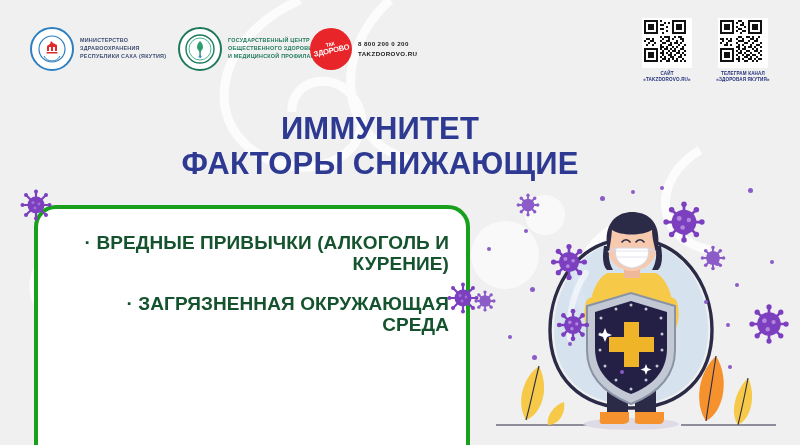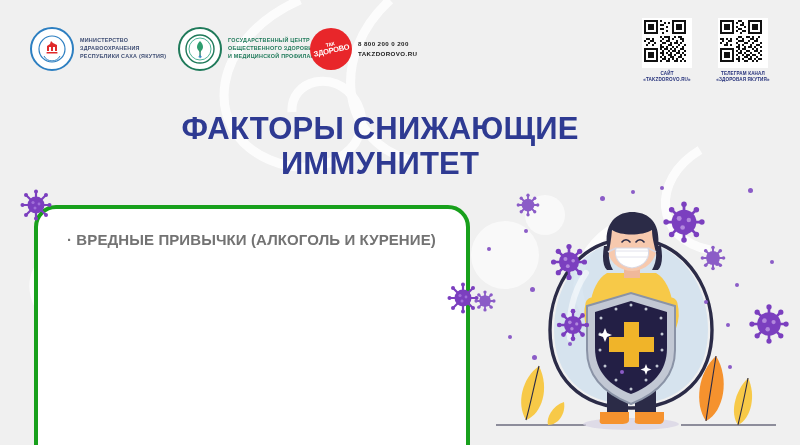--- a/index.html
+++ b/index.html
@@ -172,27 +172,28 @@
     z-index: 4;
   }
   .facts-list {
     position: absolute;
     left: 74px;
     top: 232px;
     width: 375px;
     z-index: 6;
   }
   .fact-item {
-    color: #737373;
-    font-size: 15px;
+    color: #14532d;
+    font-size: 19px;
     font-weight: bold;
     line-height: 1.13;
     letter-spacing: 0.1px;
     margin-bottom: 18px;
     text-indent: -7px;
+    text-align: right;
   }
   .fact-item:last-child { margin-bottom: 0; }
 
   
   .virus {
     position: absolute;
     z-index: 7;
   }
   .dot {
     position: absolute;
@@ -490,28 +491,29 @@
         </svg>
       </div>
       <div class="qr-caption">
         <span class="c1">ТЕЛЕГРАМ КАНАЛ</span>
         <span class="c1">«ЗДОРОВАЯ ЯКУТИЯ»</span>
       </div>
     </div>
   </div>
 
   <div class="title">
+    <span class="t-line">ИММУНИТЕТ</span>
     <span class="t-line">ФАКТОРЫ СНИЖАЮЩИЕ</span>
-    <span class="t-line">ИММУНИТЕТ</span>
   </div>
 
   <div class="facts-box"></div>
 
   <div class="facts-list">
     <div class="fact-item">· ВРЕДНЫЕ ПРИВЫЧКИ (АЛКОГОЛЬ И КУРЕНИЕ)</div>
+    <div class="fact-item">· ЗАГРЯЗНЕННАЯ ОКРУЖАЮЩАЯ СРЕДА</div>
   </div>
 
   <svg class="virus" style="left:20px; top:189px;" width="32" height="32" viewBox="0 0 32 32" xmlns="http://www.w3.org/2000/svg">
     <g stroke="#7b3fbf" stroke-width="2.2" stroke-linecap="round">
       <line x1="16" y1="16" x2="16" y2="2"></line>
         <line x1="16" y1="16" x2="16" y2="30"></line>
       <line x1="16" y1="16" x2="2" y2="16"></line>
         <line x1="16" y1="16" x2="30" y2="16"></line>
       <line x1="16" y1="16" x2="6" y2="6"></line>
         <line x1="16" y1="16" x2="26" y2="26"></line>

